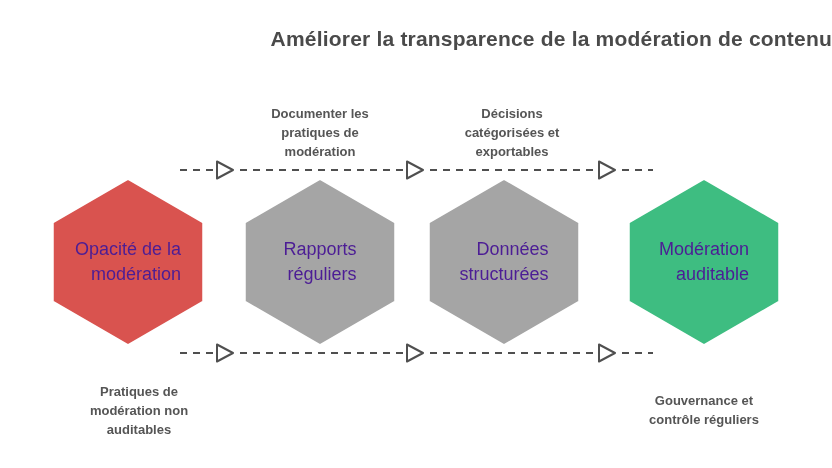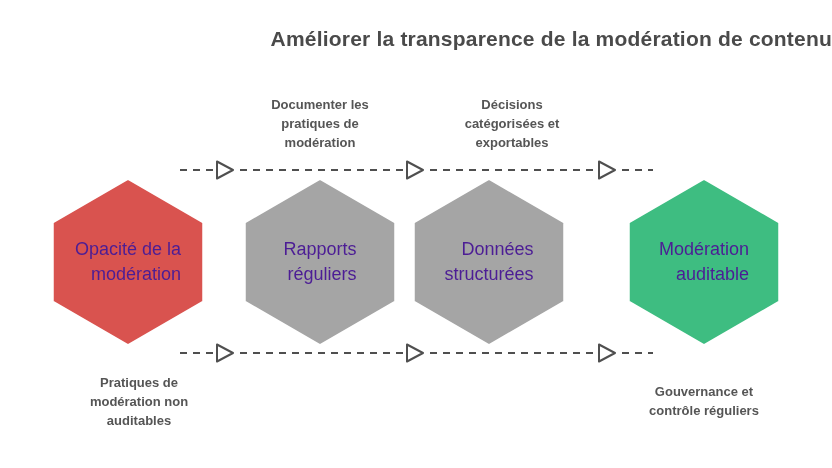--- a/index.html
+++ b/index.html
@@ -44,21 +44,21 @@
     stroke-linejoin: round;
   }
   .hex {
     position: absolute;
     top: 176px;
     width: 156px;
     height: 172px;
   }
   .hex-1 { left: 50px; }
   .hex-2 { left: 242px; }
-  .hex-3 { left: 411px; }
+  .hex-3 { left: 426px; }
   .hex-4 { left: 626px; }
   .hex svg {
     position: absolute;
     left: 0;
     top: 0;
   }
   .hex-shape {
     stroke: #ffffff;
     stroke-width: 3.5;
     stroke-linejoin: round;
@@ -78,20 +78,21 @@
   }
   .note {
     position: absolute;
     width: 180px;
     text-align: center;
     font-size: 13px;
     font-weight: 700;
     color: #555555;
     line-height: 1.45;
     white-space: pre-line;
+    margin-top: 9px;
   }
   .note-t2 { left: 230px; top: 96px; }
   .note-t3 { left: 422px; top: 96px; }
   .note-b1 { left: 49px;  top: 374px; }
   .note-b4 { left: 614px; top: 383px; }
 </style>
 </head>
 <body>
 
 <div class="canvas">

